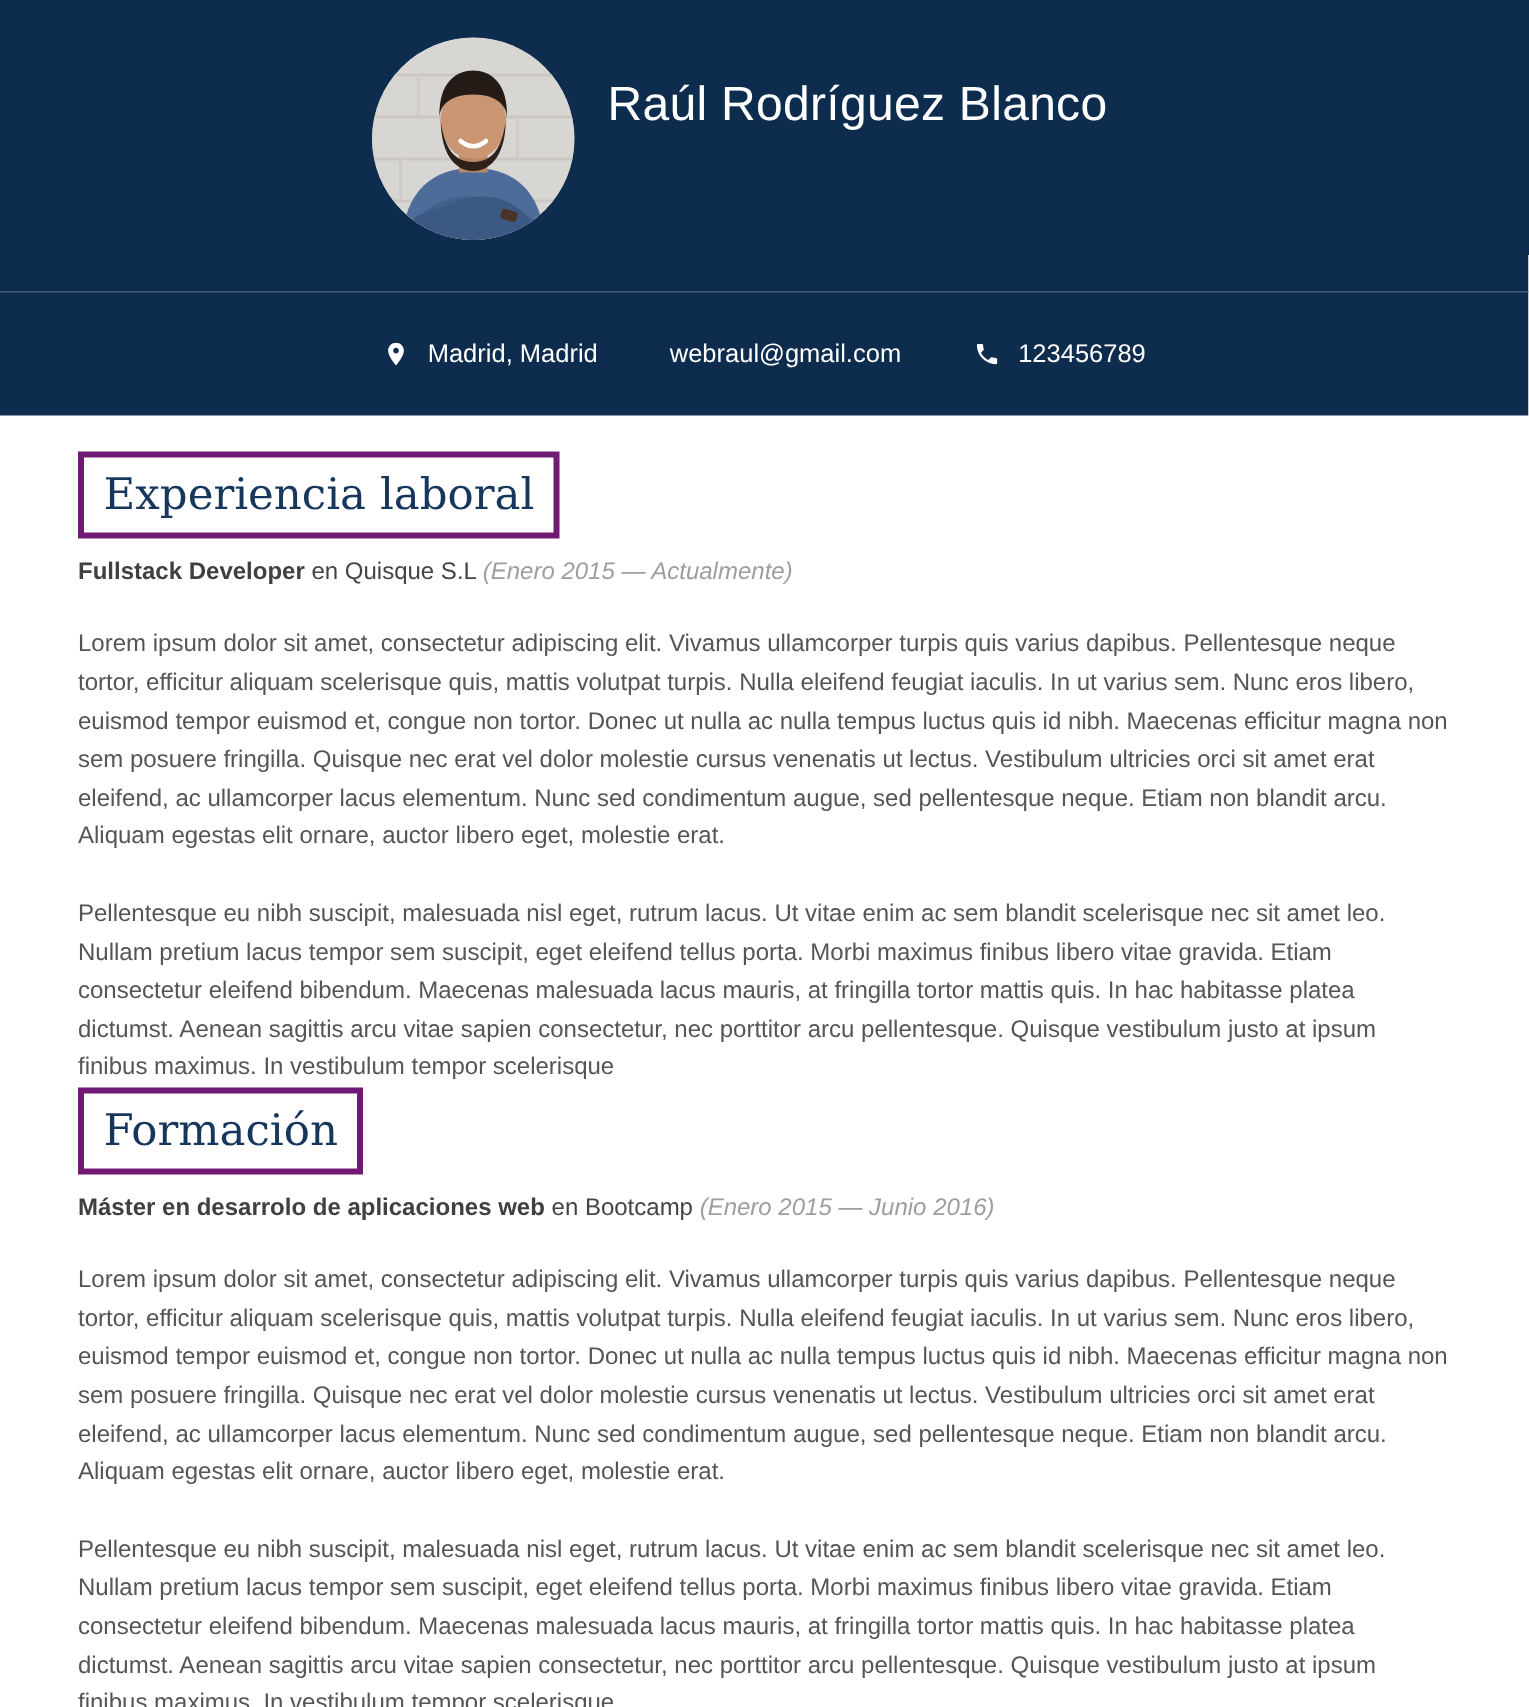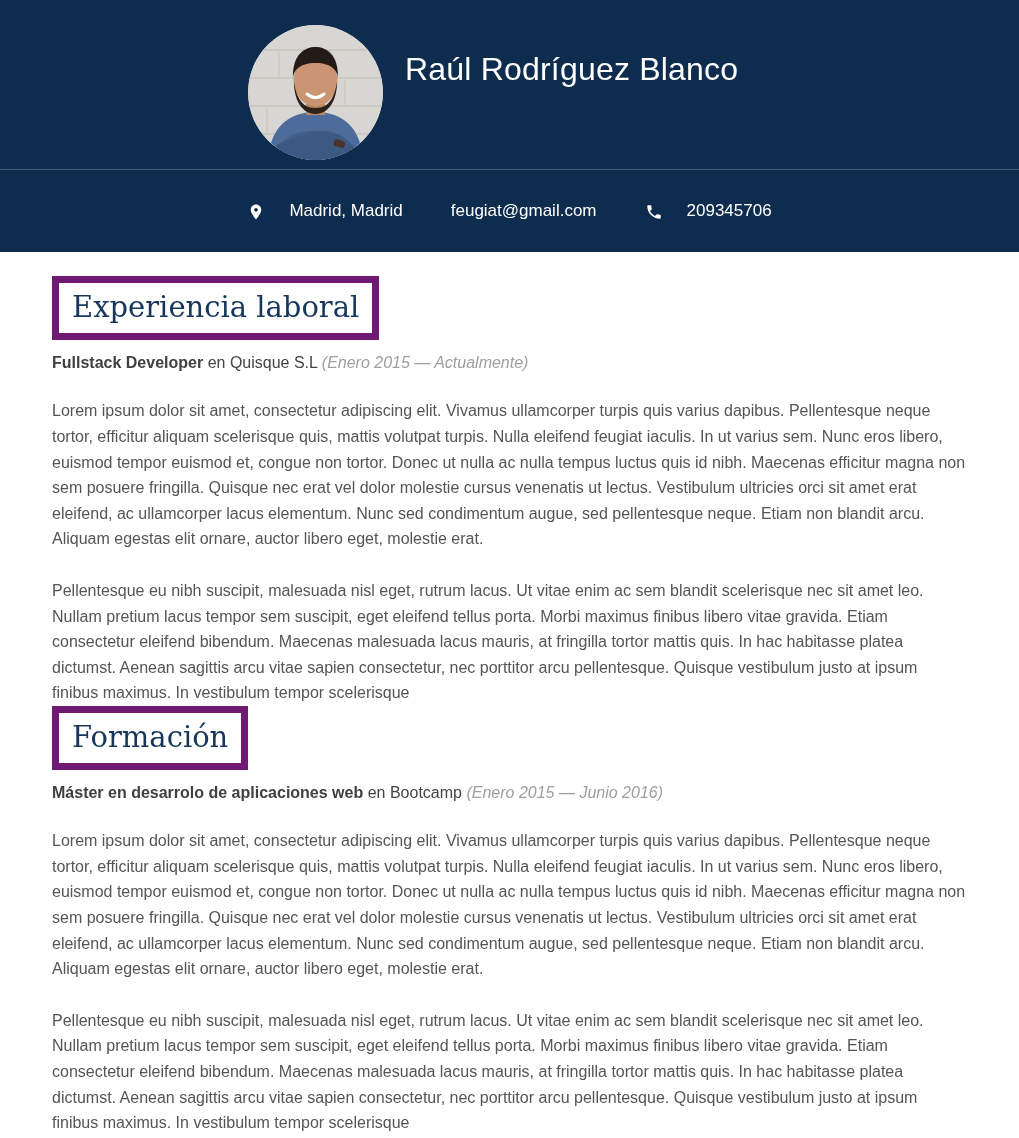--- a/index.html
+++ b/index.html
@@ -9,21 +9,21 @@
     min-height: 1138px;
     font-family: "Liberation Sans", sans-serif;
     color: #555555;
   }
 
   
   .header { background: #0d2c4e; color: #ffffff; }
   .header-top {
     display: flex;
     align-items: flex-start;
-    height: 170px;
+    height: 195px;
     padding: 25px 0 0 248px;
     border-bottom: 1px solid #42607e;
   }
   .avatar {
     width: 135px; height: 135px;
     border-radius: 50%;
     overflow: hidden;
     flex: 0 0 auto;
     background: #d7d5d1;
   }
@@ -42,34 +42,34 @@
   }
   .contact-bar {
     height: 82px;
     display: flex;
     justify-content: center;
     align-items: center;
     gap: 48px;
   }
   .contact-item {
     display: flex;
-    align-items: flex-end;
-    gap: 24px;
+    align-items: center;
+    gap: 12px;
     font-size: 17px;
     color: #ffffff;
   }
   .contact-item svg { display: block; }
 
   
   .content { padding: 24px 52px 30px 52px; }
   .section { margin: 0; }
   .section + .section { }
   .section-title {
     display: inline-block;
-    border: 7px solid #701a75;
+    border: 4px solid #701a75;
     padding: 8px 13px 9px 13px;
     font-family: "DejaVu Serif", serif;
     font-weight: 400;
     font-size: 29px;
     line-height: 1.15;
     color: #16365c;
     background: #ffffff;
   }
   .entry-line {
     margin-top: 14px;
@@ -124,27 +124,27 @@
     </div>
   </div>
   <div class="contact-bar">
     <div class="contact-item">
       <svg width="18" height="18" viewBox="0 0 24 24" fill="#ffffff" aria-hidden="true">
         <path d="M12 2C8.13 2 5 5.13 5 9c0 5.25 7 13 7 13s7-7.75 7-13c0-3.87-3.13-7-7-7zm0 9.5c-1.38 0-2.5-1.12-2.5-2.5s1.12-2.5 2.5-2.5 2.5 1.12 2.5 2.5-1.12 2.5-2.5 2.5z"></path>
       </svg>
       <span>Madrid, Madrid</span>
     </div>
     <div class="contact-item">
-      <span>feugiat@gmail.com</span>
+      <span>webraul@gmail.com</span>
     </div>
     <div class="contact-item">
       <svg width="18" height="18" viewBox="0 0 24 24" fill="#ffffff" aria-hidden="true">
         <path d="M6.62 10.79c1.44 2.83 3.76 5.14 6.59 6.59l2.2-2.21c.27-.27.67-.36 1.02-.24 1.12.37 2.33.57 3.57.57.55 0 1 .45 1 1V20c0 .55-.45 1-1 1-9.39 0-17-7.61-17-17 0-.55.45-1 1-1h3.5c.55 0 1 .45 1 1 0 1.25.2 2.45.57 3.57.11.35.03.74-.25 1.02l-2.2 2.2z"></path>
       </svg>
-      <span>209345706</span>
+      <span>123456789</span>
     </div>
   </div>
 </header>
 
 <main class="content">
 
   <section class="section">
     <h2 class="section-title">Experiencia laboral</h2>
     <p class="entry-line">
       <strong class="entry-role">Fullstack Developer</strong>

